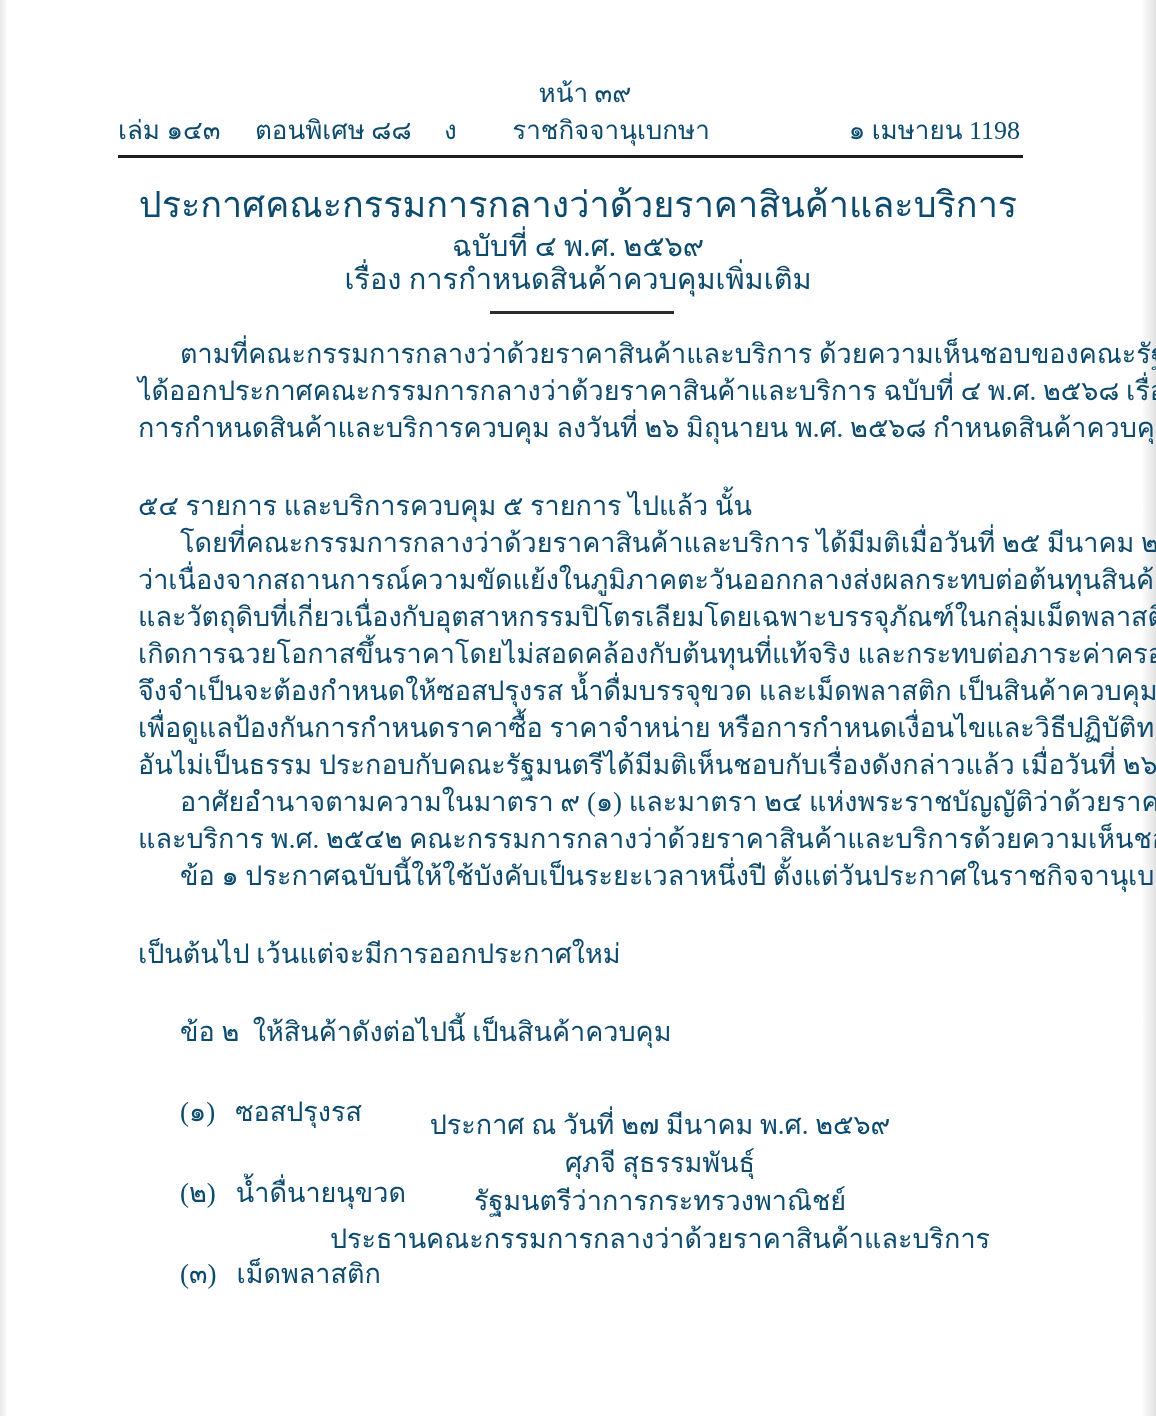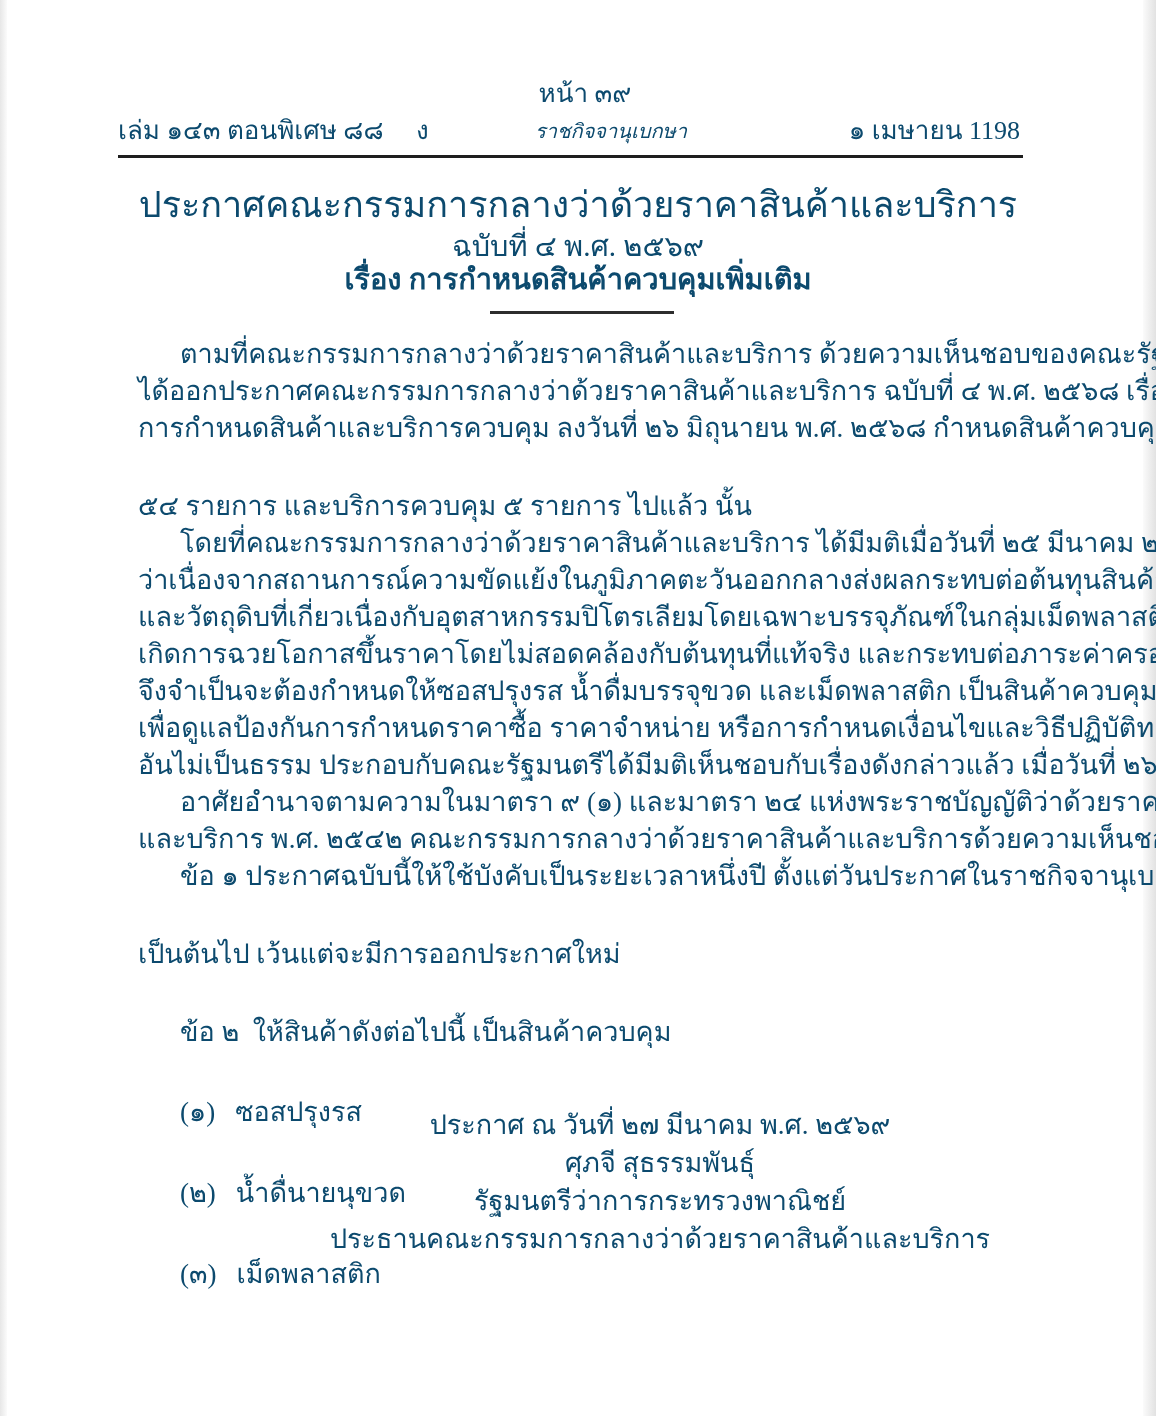--- a/index.html
+++ b/index.html
@@ -10,34 +10,34 @@
   }
   .edge-left  { position:absolute; left:0; top:0; bottom:0; width:7px;
                 background:linear-gradient(to right,#e7e7e7,#fbfbfb); }
   .edge-right { position:absolute; right:0; top:0; bottom:0; width:13px;
                 background:linear-gradient(to left,#e2e2e2,#fbfbfb); }
 
   .hdr-page   { position:absolute; top:78px; left:585px; transform:translateX(-50%);
                 font-size:26px; line-height:32px; white-space:nowrap; }
   .hdr-volume { position:absolute; top:114px; left:118px; font-size:26px;
                 line-height:34px; white-space:nowrap; }
-  .hdr-volume .gap-a { }
+  .hdr-volume .gap-a { margin-left:28px; }
   .hdr-volume .gap-b { margin-left:26px; }
   .hdr-gazette{ position:absolute; top:114px; left:611px; transform:translateX(-50%);
-                font-size:20px; line-height:34px; white-space:nowrap;font-style:italic; }
+                font-size:26px; line-height:34px; white-space:nowrap; }
   .hdr-date   { position:absolute; top:114px; right:136px; font-size:26px;
                 line-height:34px; white-space:nowrap; }
   .rule-main  { position:absolute; top:155px; left:118px; width:905px; height:3px;
                 background:#1e1e1e; }
 
   .title-line { position:absolute; left:0; width:1156px; text-align:center;
                 white-space:nowrap; }
   .title-1 { top:189px; font-size:36px; line-height:38px;font-family:Liberation Mono, monospace; }
   .title-2 { top:229px; font-size:29px; line-height:34px; }
-  .title-3 { top:262px; font-size:29px; line-height:34px;font-weight:bold; }
+  .title-3 { top:262px; font-size:29px; line-height:34px; }
   .rule-short { position:absolute; top:311px; left:490px; width:184px; height:3px;
                 background:#2d2d2d; }
 
   .doc-body { position:absolute; top:336px; left:138px; width:890px; font-size:27px; }
   .line { line-height:37px; height:37px; white-space:nowrap; }
   .line.fill  { text-align:justify; text-align-last:justify; }
   .line.short { white-space:pre-wrap;margin-top:41px; }
   .line.indent { padding-left:42px; }
   .line.item { height:40px; line-height:40px; }
   .item-num { display:inline-block; margin-right:20px; }

